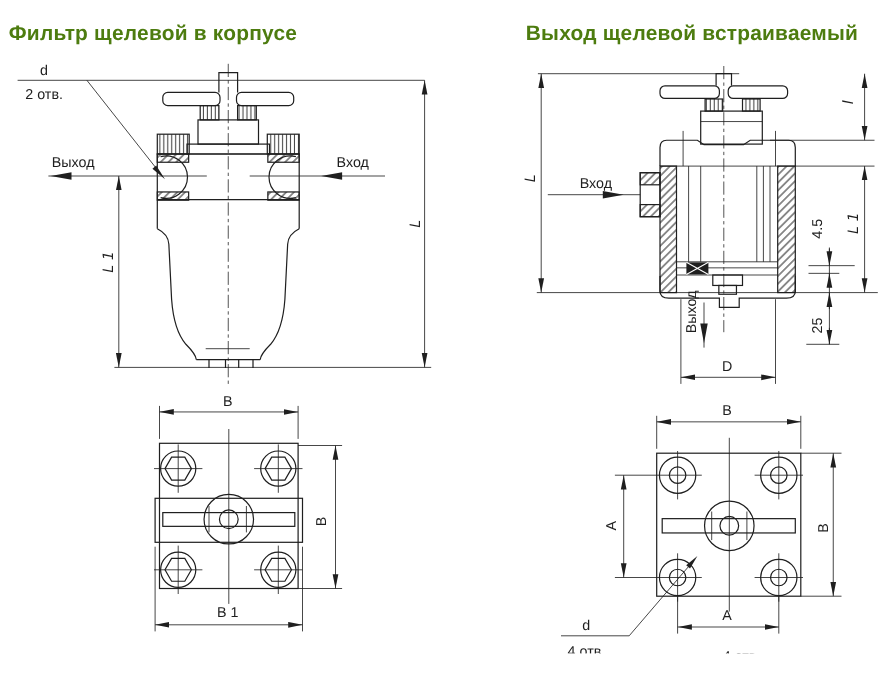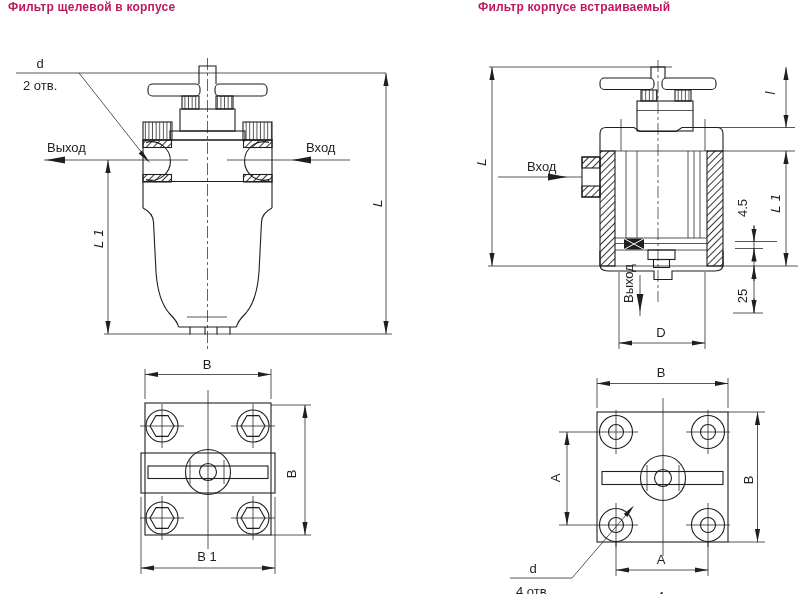--- a/index.html
+++ b/index.html
@@ -1,38 +1,38 @@
 <!DOCTYPE html>
 <html><head>
 <meta charset="utf-8">
 <style>
   html,body{margin:0;padding:0;background:#fff;}
   .canvas{position:relative;width:802px;height:613px;background:#ffffff;overflow:hidden;
           font-family:"Liberation Sans", sans-serif;}
-  .title{position:absolute;top:0;font-size:12px;font-weight:bold;color:#be185d;
+  .title{position:absolute;top:20px;font-size:19px;font-weight:bold;color:#4d7c0f;
          letter-spacing:.2px;white-space:nowrap;}
   .title-left{left:8px;}
   .title-right{left:478px;}
   svg{position:absolute;left:0;top:0;}
   svg .s{stroke:#1f1f1f;fill:none;stroke-width:1.1;stroke-linecap:butt;}
   svg path.thin, svg line.thin{stroke-width:.75;}
   svg path.dim{stroke-width:.75;marker-start:url(#ms);marker-end:url(#me);}
   svg path.de{stroke-width:.75;marker-end:url(#me);}
   svg path.cl{stroke-width:.7;stroke-dasharray:12 3 3 3;}
   svg polygon.fl{fill:#1f1f1f;stroke:none;}
   svg .txt{fill:#1f1f1f;stroke:none;font-family:"Liberation Sans",sans-serif;font-size:13px;}
   svg .it{font-style:italic;font-family:"DejaVu Sans",sans-serif;}
 </style>
 </head>
 <body>
 
 <div class="canvas">
 
   <div class="title title-left">Фильтр щелевой в корпусе</div>
-  <div class="title title-right">Фильтр корпусе встраиваемый</div>
+  <div class="title title-right">Выход щелевой встраиваемый</div>
 
   <svg width="802" height="613" viewBox="0 0 802 613">
     <defs>
       <pattern id="hatch" patternUnits="userSpaceOnUse" width="5" height="5" patternTransform="rotate(45)">
         <line x1="2.5" y1="0" x2="2.5" y2="5" stroke="#1f1f1f" stroke-width="0.9"></line>
       </pattern>
       <pattern id="vlines" patternUnits="userSpaceOnUse" width="3.6" height="20">
         <line x1="1.3" y1="0" x2="1.3" y2="20" stroke="#1f1f1f" stroke-width="0.8"></line>
       </pattern>
       <marker id="ms" markerUnits="userSpaceOnUse" markerWidth="13" markerHeight="6" refX="0" refY="3" orient="auto">

